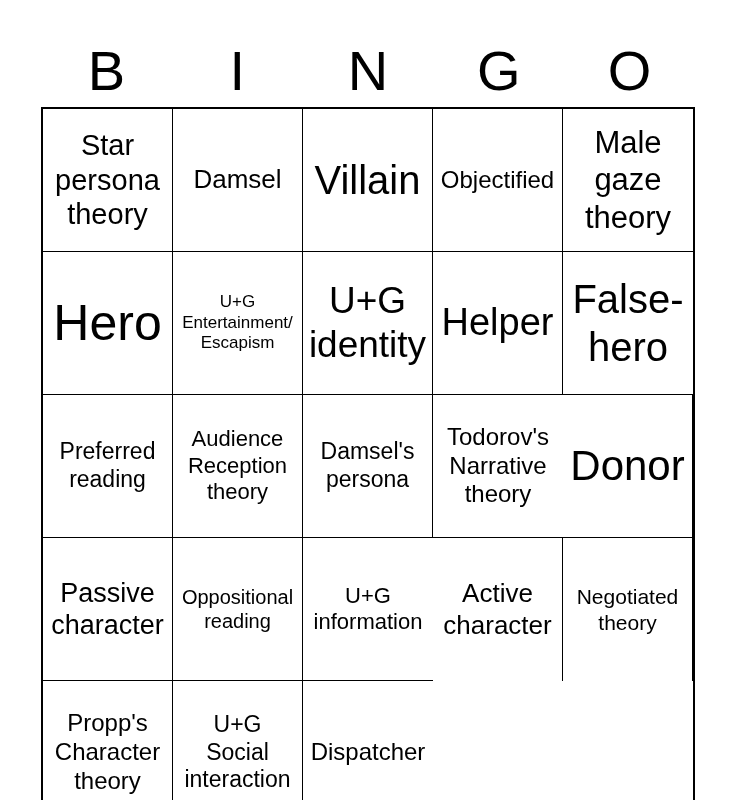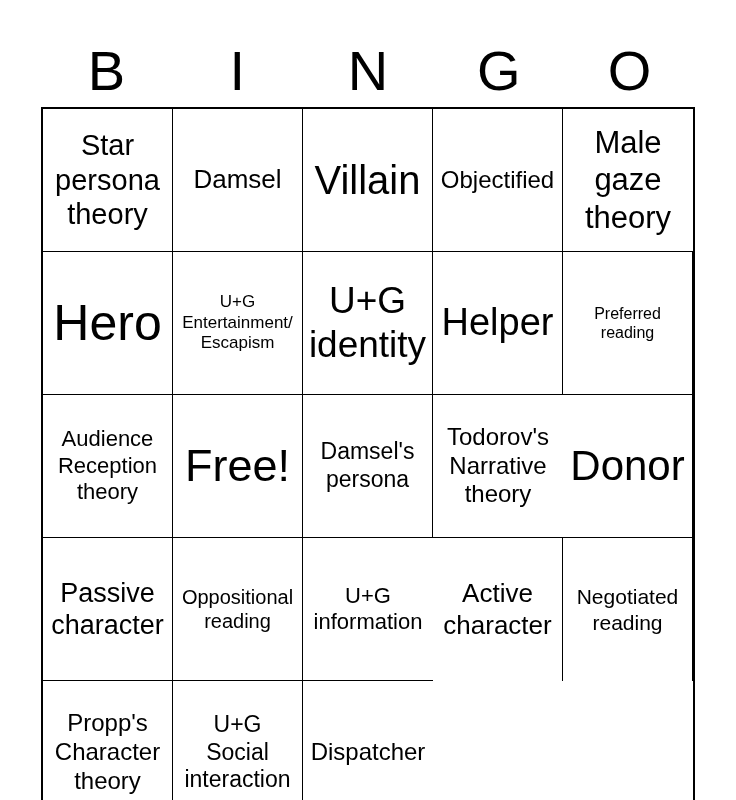--- a/index.html
+++ b/index.html
@@ -90,45 +90,46 @@
 gaze
 theory</div>
 
     <div class="cell" style="font-size:50px">Hero</div>
     <div class="cell" style="font-size:17px">U+G
 Entertainment/
 Escapism</div>
     <div class="cell" style="font-size:37px">U+G
 identity</div>
     <div class="cell" style="font-size:38px">Helper</div>
+    <div class="cell col-last" style="font-size:40px">False-
+hero</div>
 
-    <div class="cell" style="font-size:16px">Preferred
+    <div class="cell" style="font-size:23px">Preferred
 reading</div>
     <div class="cell" style="font-size:22px">Audience
 Reception
 theory</div>
-    <div class="cell" style="font-size:45px">Free!</div>
     <div class="cell" style="font-size:23px">Damsel's
 persona</div>
     <div class="cell col-last" style="font-size:24px">Todorov's
 Narrative
 theory</div>
 
     <div class="cell" style="font-size:42px">Donor</div>
     <div class="cell" style="font-size:27px">Passive
 character</div>
     <div class="cell" style="font-size:20px">Oppositional
 reading</div>
     <div class="cell col-last" style="font-size:22px">U+G
 information</div>
 
     <div class="cell row-last" style="font-size:26px">Active
 character</div>
     <div class="cell row-last" style="font-size:21px">Negotiated
-reading</div>
+theory</div>
     <div class="cell row-last" style="font-size:24px">Propp's
 Character
 theory</div>
     <div class="cell row-last" style="font-size:23px">U+G
 Social
 interaction</div>
     <div class="cell row-last col-last" style="font-size:24px">Dispatcher</div>
 
   </div>
 </div>

